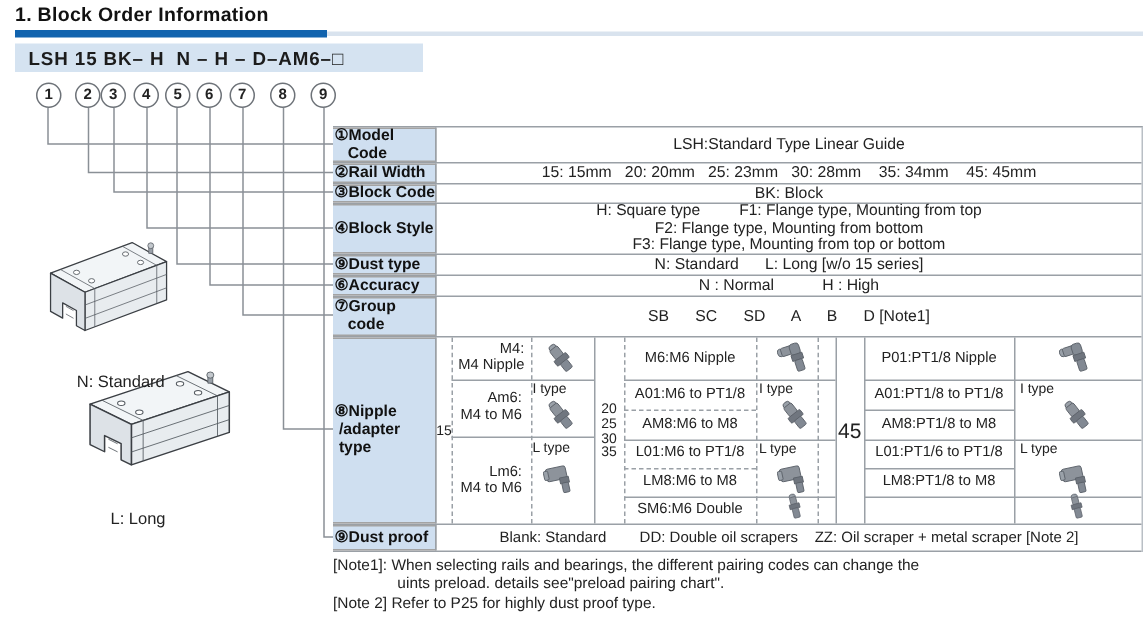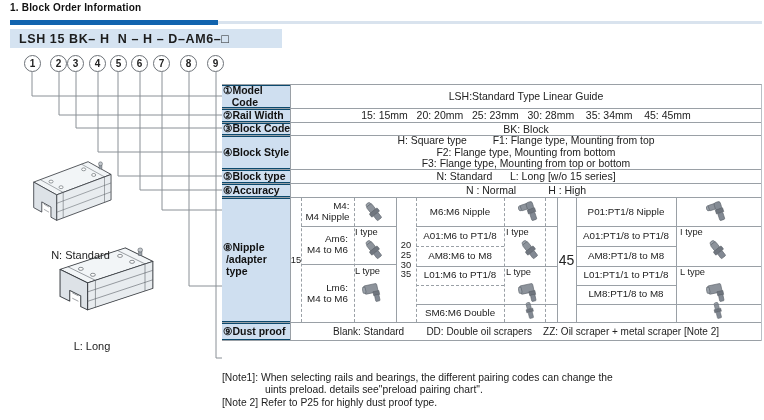--- a/index.html
+++ b/index.html
@@ -1,34 +1,34 @@
 <!DOCTYPE html>
 <html><head>
 <meta charset="utf-8">
 <style>
   html,body{margin:0;padding:0;background:#fff;}
   .page{position:relative;width:764px;height:420px;background:#fff;overflow:hidden;
         font-family:"Liberation Sans",sans-serif;color:#1a1a1a;}
-  .title{position:absolute;left:10px;top:2px;font-size:10px;font-weight:bold;color:#111;letter-spacing:.2px;}
+  .title{position:absolute;left:10px;top:2px;font-size:13px;font-weight:bold;color:#111;letter-spacing:.2px;}
   .rule-light{position:absolute;left:10px;top:21px;width:752px;height:3px;background:#d9e3ee;}
   .rule-dark{position:absolute;left:10px;top:20px;width:208px;height:5px;background:#1163ae;}
   .model-strip{position:absolute;left:10px;top:29px;width:272px;height:19px;background:#d5e3f1;
                display:flex;align-items:center;padding-left:9px;box-sizing:border-box;
                font-size:12.5px;font-weight:bold;letter-spacing:.6px;color:#1c1c1c;white-space:pre;}
   .circ{position:absolute;top:55px;width:17px;height:17px;border:1.3px solid #6d7278;border-radius:50%;
         background:#fff;display:flex;align-items:center;justify-content:center;
         font-size:10px;font-weight:600;color:#222;box-sizing:border-box;}
   svg.overlay{position:absolute;left:0;top:0;pointer-events:none;}
   .img-label{position:absolute;font-size:11px;color:#222;text-align:center;margin-top:24px;}
 
   .ordertable{position:absolute;left:222px;top:84px;width:540px;
               border-top:1px solid #9aa0a6;border-right:1px solid #b9bfc5;box-sizing:border-box;}
   .trow{display:flex;box-sizing:border-box;border-bottom:1px solid #9aa0a6;}
-  .tlabel{width:69px;flex:none;background:#0c4a6e;padding:1px 0;box-sizing:border-box;
-          border-right:1px solid #9aa0a6;display:flex;}
+  .tlabel{width:69px;flex:none;background:#a3a3a3;padding:1px 0;box-sizing:border-box;
+          border-right:1px solid #9aa0a6;display:flex;justify-content:center;}
   .tlabel-in{flex:1;background:#cfdff0;display:flex;align-items:center;font-weight:bold;
              font-size:10.5px;line-height:1.12;white-space:pre;padding-left:1px;color:#111;}
   .tval{flex:1;display:flex;align-items:center;justify-content:center;text-align:center;
         font-size:10.5px;line-height:1.15;white-space:pre;color:#222;}
   .nip{flex:1;position:relative;font-size:9.8px;color:#222;}
   .vsolid,.vdash{position:absolute;top:0;bottom:0;width:0;}
   .vsolid{border-left:1px solid #9aa0a6;}
   .vdash{border-left:1px dashed #9aa0a6;}
   .hsolid,.hdash{position:absolute;height:0;}
   .hsolid{border-top:1px solid #9aa0a6;}
@@ -173,32 +173,39 @@
       <div class="tlabel">
           <div class="tlabel-in">④Block Style</div>
         </div>
       <div class="tval" style="font-size:10.4px;line-height:1.1">H: Square type         F1: Flange type, Mounting from top
 F2: Flange type, Mounting from bottom
 F3: Flange type, Mounting from top or bottom</div>
     </div>
 
     <div class="trow" style="height:14px">
       <div class="tlabel">
-          <div class="tlabel-in">⑤Block type</div>
+          <div class="tlabel-in">⑨Dust type</div>
         </div>
       <div class="tval">N: Standard      L: Long [w/o 15 series]</div>
     </div>
 
     <div class="trow" style="height:14px">
       <div class="tlabel">
           <div class="tlabel-in">⑥Accuracy</div>
         </div>
       <div class="tval">N : Normal           H : High</div>
     </div>
 
+    <div class="trow" style="height:27px">
+      <div class="tlabel">
+          <div class="tlabel-in">⑦Group
+   code</div>
+        </div>
+      <div class="tval">SB      SC      SD      A      B      D [Note1]</div>
+    </div>
 
     <div class="trow" style="height:125px">
       <div class="tlabel">
           <div class="tlabel-in">⑧Nipple
  /adapter
  type</div>
         </div>
       <div class="nip">
 
         <div class="vdash" style="left:10px"></div>
@@ -246,41 +253,42 @@
           </svg>
 
         <div class="ncell" style="left:105px;top:0;width:20px;height:125px;font-size:9.3px;line-height:1.05">20
 25
 30
 35</div>
         <div class="ncell" style="left:125px;top:0;width:88px;height:28px">M6:M6 Nipple</div>
         <div class="ncell" style="left:125px;top:28px;width:88px;height:20px">A01:M6 to PT1/8</div>
         <div class="ncell" style="left:125px;top:48px;width:88px;height:20px">AM8:M6 to M8</div>
         <div class="ncell" style="left:125px;top:68px;width:88px;height:19px">L01:M6 to PT1/8</div>
+        <div class="ncell" style="left:125px;top:87px;width:88px;height:19px">LM8:M6 to M8</div>
         <div class="ncell" style="left:125px;top:106px;width:88px;height:19px">SM6:M6 Double</div>
         <svg class="nicon" style="left:227px;top:1px">
             <use href="#ic-elbow"></use>
           </svg>
         <div class="typelabel" style="left:215px;top:29px">I type</div>
         <svg class="nicon" style="left:227px;top:39px">
             <use href="#ic-straight"></use>
           </svg>
         <div class="typelabel" style="left:215px;top:69px">L type</div>
         <svg class="nicon" style="left:227px;top:80px">
             <use href="#ic-ltype"></use>
           </svg>
         <svg class="nicon-sm" style="left:229px;top:103px">
             <use href="#ic-stand"></use>
           </svg>
 
         <div class="ncell" style="left:266px;top:0;width:19px;height:125px;font-size:14px">45</div>
         <div class="ncell" style="left:285px;top:0;width:100px;height:28px">P01:PT1/8 Nipple</div>
         <div class="ncell" style="left:285px;top:28px;width:100px;height:20px">A01:PT1/8 to PT1/8</div>
         <div class="ncell" style="left:285px;top:48px;width:100px;height:20px">AM8:PT1/8 to M8</div>
-        <div class="ncell" style="left:285px;top:68px;width:100px;height:19px">L01:PT1/1 to PT1/8</div>
+        <div class="ncell" style="left:285px;top:68px;width:100px;height:19px">L01:PT1/6 to PT1/8</div>
         <div class="ncell" style="left:285px;top:87px;width:100px;height:19px">LM8:PT1/8 to M8</div>
         <svg class="nicon" style="left:415px;top:1px">
             <use href="#ic-elbow"></use>
           </svg>
         <div class="typelabel" style="left:389px;top:29px">I type</div>
         <svg class="nicon" style="left:415px;top:39px">
             <use href="#ic-straight"></use>
           </svg>
         <div class="typelabel" style="left:389px;top:69px">L type</div>
         <svg class="nicon" style="left:415px;top:80px">

